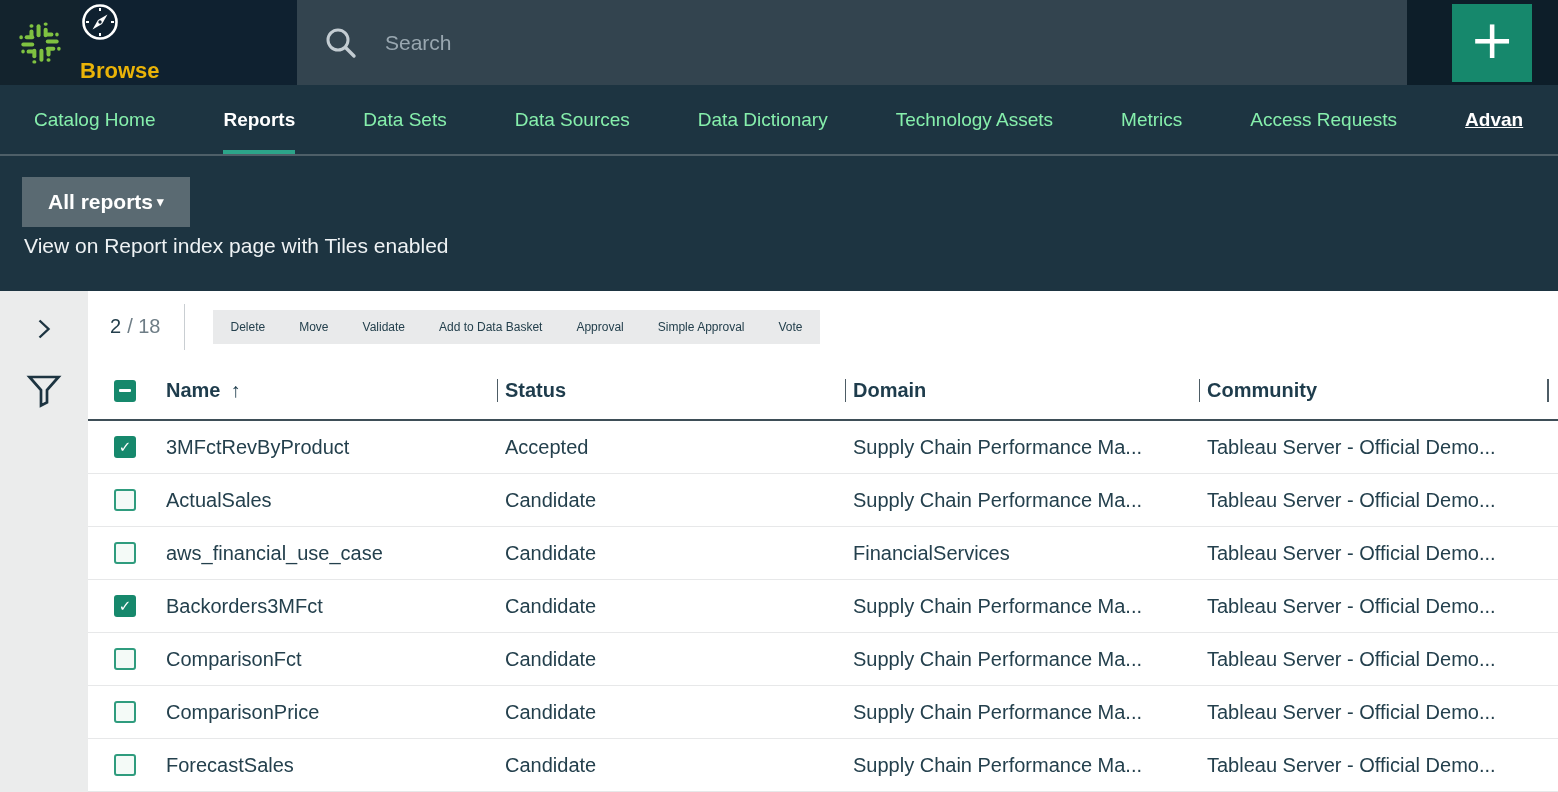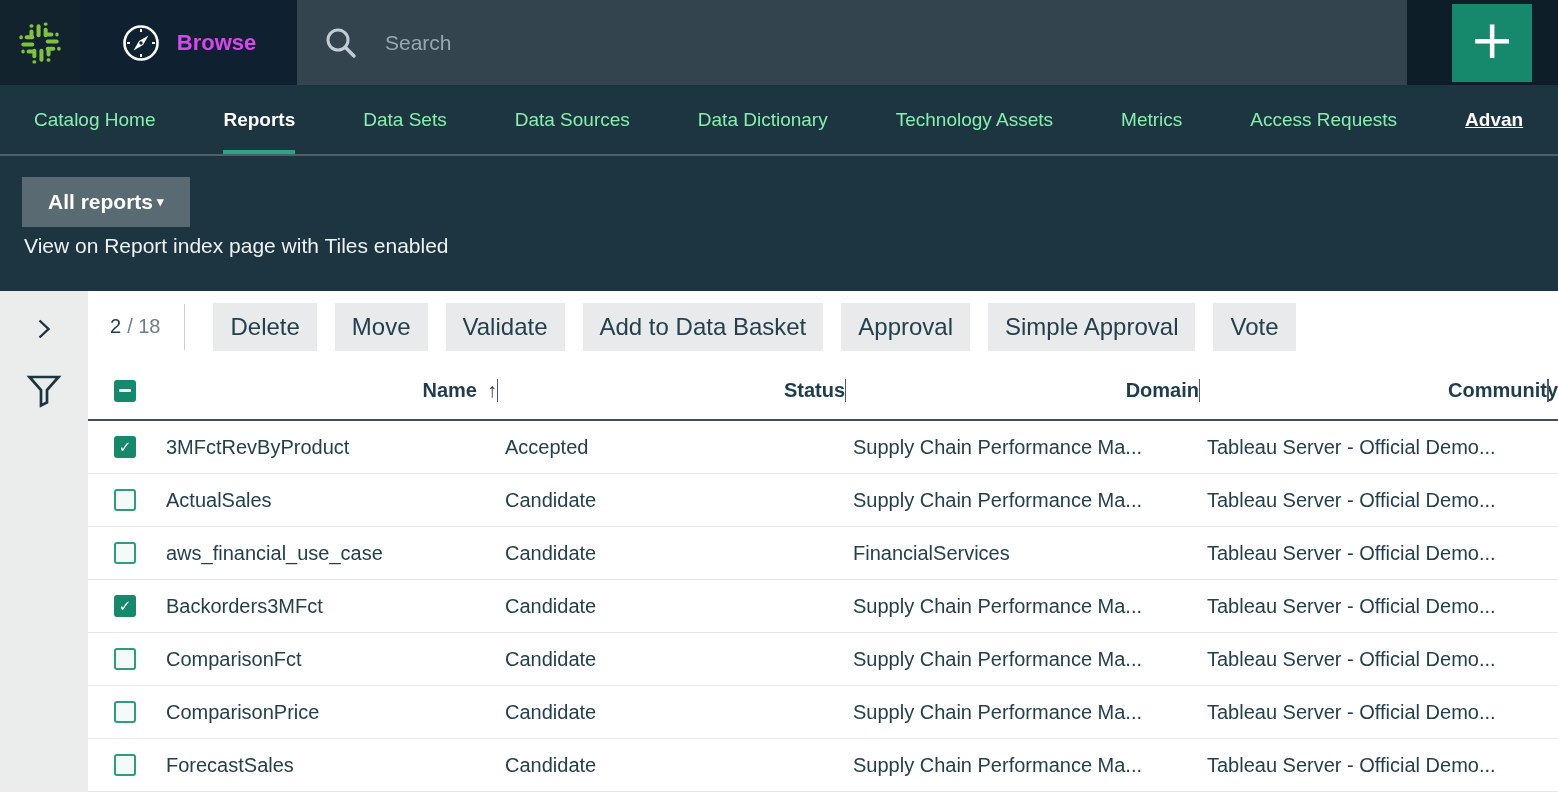--- a/index.html
+++ b/index.html
@@ -2,21 +2,21 @@
 <html><head>
 <meta charset="utf-8">
 <style>
   * { box-sizing: border-box; margin: 0; padding: 0; }
   html, body { width: 1558px; height: 792px; overflow: hidden; }
   body { font-family: "Liberation Sans", sans-serif; background: #fff; color: #24404d; }
 
   
   .topbar { display: flex; height: 85px; background: #0d1e29; }
   .logo-tile { width: 80px; height: 85px; background: #13232d; display: flex; align-items: center; justify-content: center; cursor: pointer; border: none; }
-  .browse-tile { width: 217px; height: 85px; background: #0f2130; display: flex; align-items: center; justify-content: center; gap: 16px; color: #d946ef; font-size: 22px; font-weight: 700; border: none; cursor: pointer; font-family: inherit; }
+  .browse-tile { width: 217px; height: 85px; background: #0f2130; display: flex; align-items: flex-start; justify-content: center; gap: 16px; color: #eab308; font-size: 22px; font-weight: 700; border: none; cursor: pointer; font-family: inherit; flex-direction: column; }
   .search-tile { width: 1110px; height: 85px; background: #33444f; display: flex; align-items: center; padding-left: 26px; }
   .search-tile svg { flex: 0 0 auto; }
   .search-input { flex: 1; margin-left: 26px; background: transparent; border: none; outline: none; color: #e8eef1; font-size: 21px; font-family: inherit; }
   .search-input::placeholder { color: #99a7b0; opacity: 1; }
   .topbar-right { flex: 1; display: flex; align-items: center; justify-content: flex-end; padding-right: 26px; }
   .add-btn { width: 80px; height: 78px; background: #16886c; border: none; color: #fff; font-size: 54px; font-weight: 400; line-height: 1; display: flex; align-items: center; justify-content: center; cursor: pointer; font-family: "DejaVu Sans", sans-serif; padding-bottom: 6px; }
 
   
   .navbar { height: 71px; background: #1d3441; border-bottom: 2px solid #4e5f68; display: flex; align-items: stretch; overflow: hidden; white-space: nowrap; }
   .nav-tab { display: flex; align-items: center; padding: 0 34px; color: #86efac; font-size: 19px; position: relative; cursor: pointer; }
@@ -35,32 +35,32 @@
   .sidebar { width: 88px; background: #ebecec; display: flex; flex-direction: column; align-items: center; padding-top: 24px; gap: 26px; flex: 0 0 auto; }
   .icon-btn { background: transparent; border: none; cursor: pointer; padding: 2px; }
   .main { flex: 1; background: #fff; display: flex; flex-direction: column; overflow: hidden; }
 
   
   .toolbar { height: 71px; display: flex; align-items: center; padding-left: 22px; flex: 0 0 auto; }
   .selection-count { font-size: 20px; color: #243f4c; }
   .selection-count .count-total { color: #6e7d86; margin-left: 6px; }
   .toolbar-divider { width: 1px; height: 46px; background: #c9ced2; margin: 0 28px 0 24px; }
   .btn-group { display: flex; align-items: center; }
-  .toolbar-btn { background: #e9eaeb; border: none; color: #24404d; font-size: 24px; font-family: inherit; padding: 10px 17px; margin-right: 18px; cursor: pointer; white-space: nowrap; }
+  .toolbar-btn { background: #e9eaeb; border: none; color: #24404d; font-size: 12px; font-family: inherit; padding: 10px 17px; cursor: pointer; white-space: nowrap; }
 
   
   .table-header, .table-row { display: grid; grid-template-columns: 78px 331px 348px 354px 1fr; align-items: center; }
   .table-header { height: 59px; border-bottom: 2px solid #3e4e57; font-weight: 700; font-size: 20px; color: #1e3c4c; flex: 0 0 auto; }
   .cell { overflow: hidden; white-space: nowrap; }
   .cb-cell { display: flex; align-items: center; padding-left: 26px; }
   .col-status, .col-domain, .col-community { padding-left: 8px; position: relative; }
   .table-header .col-status::before, .table-header .col-domain::before,
   .table-header .col-community::before { content: ""; position: absolute; left: 0; top: 50%; transform: translateY(-50%); width: 1px; height: 44px; background: #4d5c65; }
   .table-header .col-community::after { content: ""; position: absolute; right: 9px; top: 50%; transform: translateY(-50%); width: 2px; height: 44px; background: #4d5c65; }
-  .header-cell { cursor: pointer; text-align: right; }
+  .header-cell { cursor: pointer; }
   .sort { margin-left: 10px; font-weight: 700; }
   .table-body { flex: 1; overflow: hidden; }
   .table-row { height: 53px; border-bottom: 1px solid #e7e8e9; font-size: 20px; color: #24404d; }
   .col-name { cursor: pointer; }
 
   
   .cb { width: 22px; height: 22px; border-radius: 3px; display: flex; align-items: center; justify-content: center; cursor: pointer; flex: 0 0 auto; }
   .cb.checked, .cb.indeterminate { background: #16886c; }
   .cb.checked .check-mark { color: #fff; font-size: 15px; font-weight: 700; line-height: 1; font-family: "DejaVu Sans", sans-serif; }
   .cb.unchecked { background: #f4faf7; border: 2px solid #2f9c7e; }

